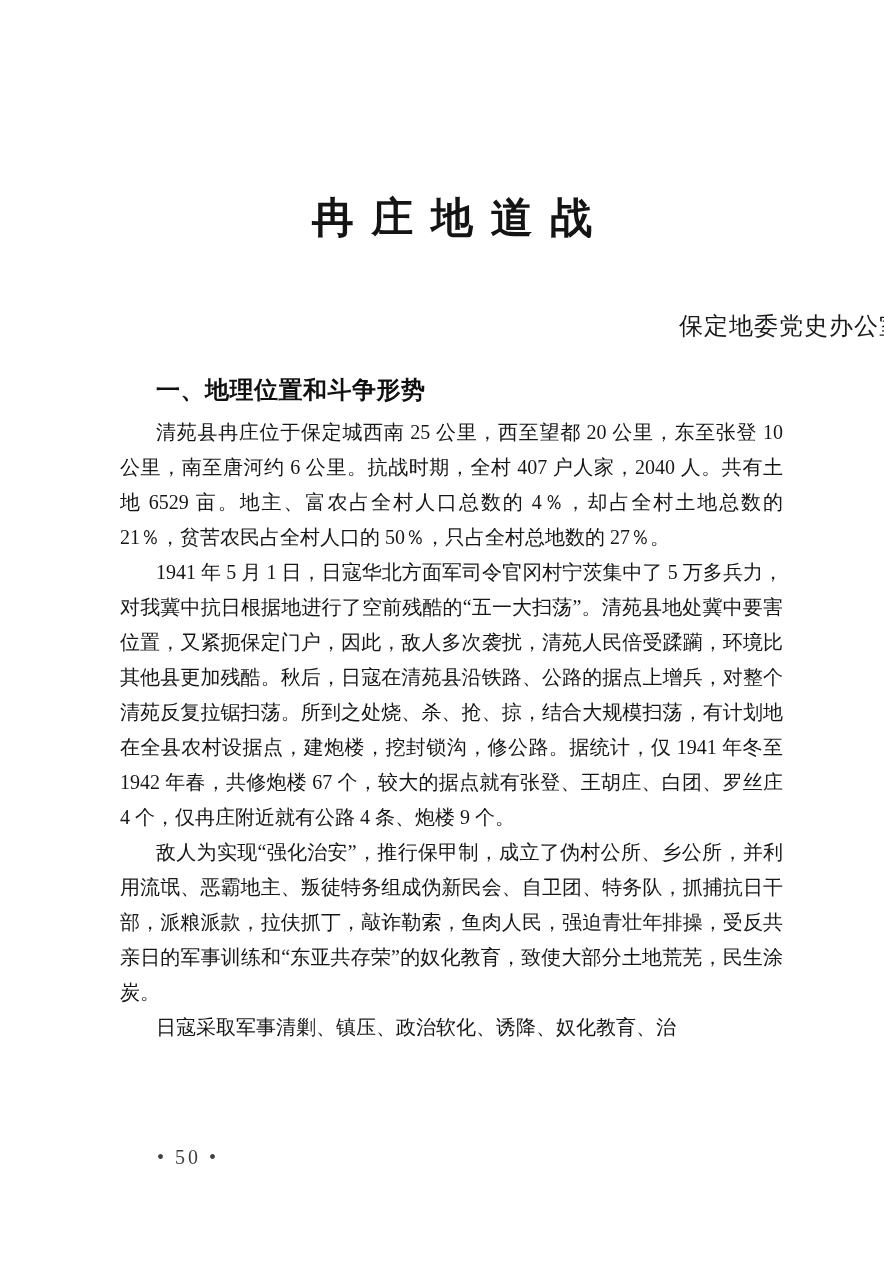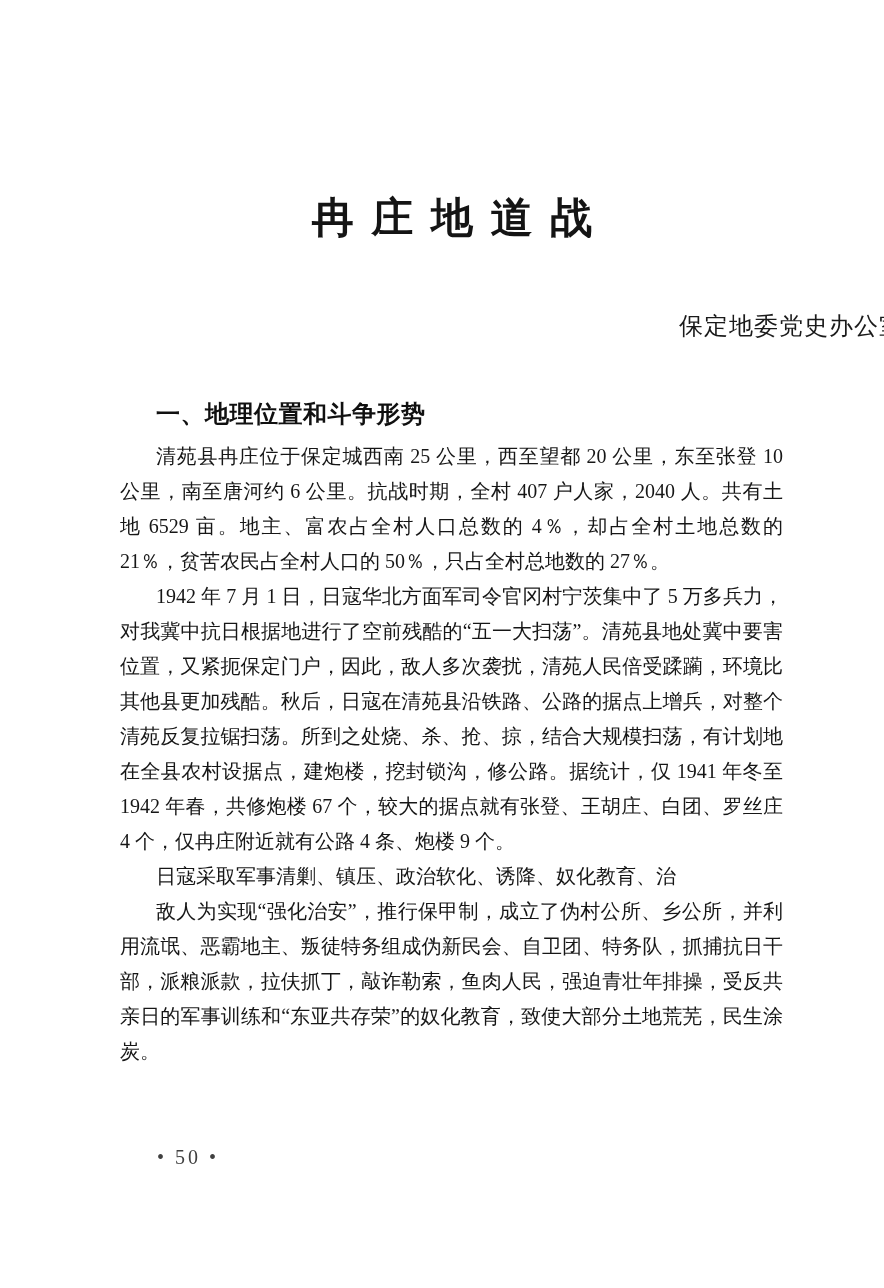--- a/index.html
+++ b/index.html
@@ -46,21 +46,21 @@
     left: 0;
     width: 100%;
     text-align: right;
     font-size: 24px;
     letter-spacing: 1px;
     color: #1a1a1a;
   }
   .doc-body {
     position: absolute;
     left: 120px;
-    top: 396px;
+    top: 372px;
     width: 663px;
   }
   .section-heading {
     margin: 0 0 8px 0;
     font-family: "Liberation Sans", "DejaVu Sans", sans-serif;
     font-size: 24px;
     font-weight: 700;
     letter-spacing: 0.5px;
     text-indent: 36px;
     line-height: 35px;
@@ -94,22 +94,22 @@
 
   <h1 class="doc-title">冉庄地道战</h1>
 
   <div class="doc-byline">保定地委党史办公室</div>
 
   <div class="doc-body">
     <h2 class="section-heading">一、地理位置和斗争形势</h2>
 
     <p>清苑县冉庄位于保定城西南 25 公里，西至望都 20 公里，东至张登 10 公里，南至唐河约 6 公里。抗战时期，全村 407 户人家，2040 人。共有土地 6529 亩。地主、富农占全村人口总数的 4％，却占全村土地总数的 21％，贫苦农民占全村人口的 50％，只占全村总地数的 27％。</p>
 
-    <p>1942 年 7 月 1 日，日寇华北方面军司令官冈村宁茨集中了 5 万多兵力，对我冀中抗日根据地进行了空前残酷的“五一大扫荡”。清苑县地处冀中要害位置，又紧扼保定门户，因此，敌人多次袭扰，清苑人民倍受蹂躏，环境比其他县更加残酷。秋后，日寇在清苑县沿铁路、公路的据点上增兵，对整个清苑反复拉锯扫荡。所到之处烧、杀、抢、掠，结合大规模扫荡，有计划地在全县农村设据点，建炮楼，挖封锁沟，修公路。据统计，仅 1941 年冬至 1942 年春，共修炮楼 67 个，较大的据点就有张登、王胡庄、白团、罗丝庄 4 个，仅冉庄附近就有公路 4 条、炮楼 9 个。</p>
+    <p>1941 年 5 月 1 日，日寇华北方面军司令官冈村宁茨集中了 5 万多兵力，对我冀中抗日根据地进行了空前残酷的“五一大扫荡”。清苑县地处冀中要害位置，又紧扼保定门户，因此，敌人多次袭扰，清苑人民倍受蹂躏，环境比其他县更加残酷。秋后，日寇在清苑县沿铁路、公路的据点上增兵，对整个清苑反复拉锯扫荡。所到之处烧、杀、抢、掠，结合大规模扫荡，有计划地在全县农村设据点，建炮楼，挖封锁沟，修公路。据统计，仅 1941 年冬至 1942 年春，共修炮楼 67 个，较大的据点就有张登、王胡庄、白团、罗丝庄 4 个，仅冉庄附近就有公路 4 条、炮楼 9 个。</p>
+
+    <p>敌人为实现“强化治安”，推行保甲制，成立了伪村公所、乡公所，并利用流氓、恶霸地主、叛徒特务组成伪新民会、自卫团、特务队，抓捕抗日干部，派粮派款，拉伕抓丁，敲诈勒索，鱼肉人民，强迫青壮年排操，受反共亲日的军事训练和“东亚共存荣”的奴化教育，致使大部分土地荒芜，民生涂炭。</p>
 
     <p>日寇采取军事清剿、镇压、政治软化、诱降、奴化教育、治</p>
-
-    <p>敌人为实现“强化治安”，推行保甲制，成立了伪村公所、乡公所，并利用流氓、恶霸地主、叛徒特务组成伪新民会、自卫团、特务队，抓捕抗日干部，派粮派款，拉伕抓丁，敲诈勒索，鱼肉人民，强迫青壮年排操，受反共亲日的军事训练和“东亚共存荣”的奴化教育，致使大部分土地荒芜，民生涂炭。</p>
   </div>
 
   <div class="page-number">• 50 •</div>
 
 </div>
 
 </body></html>

